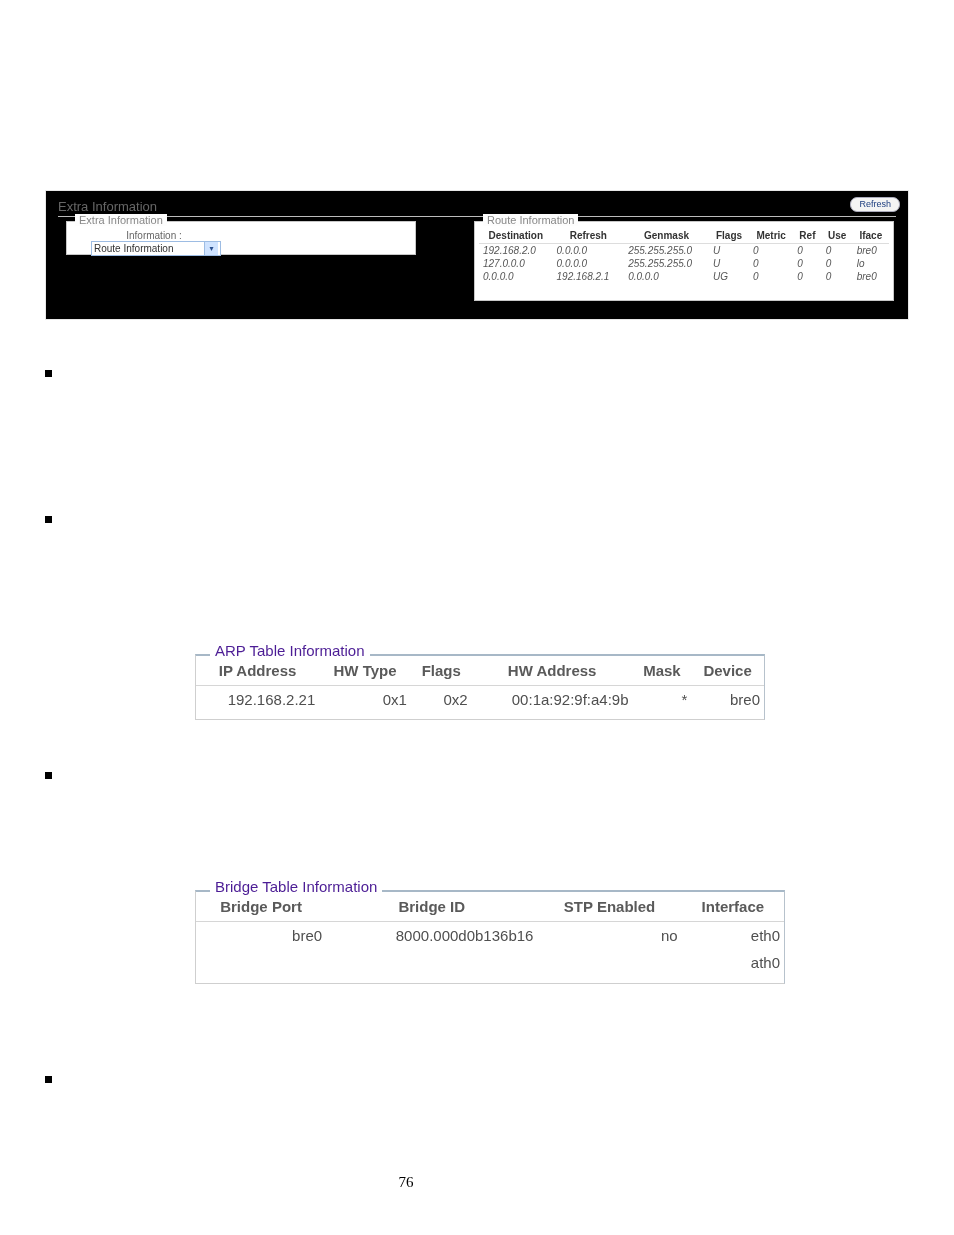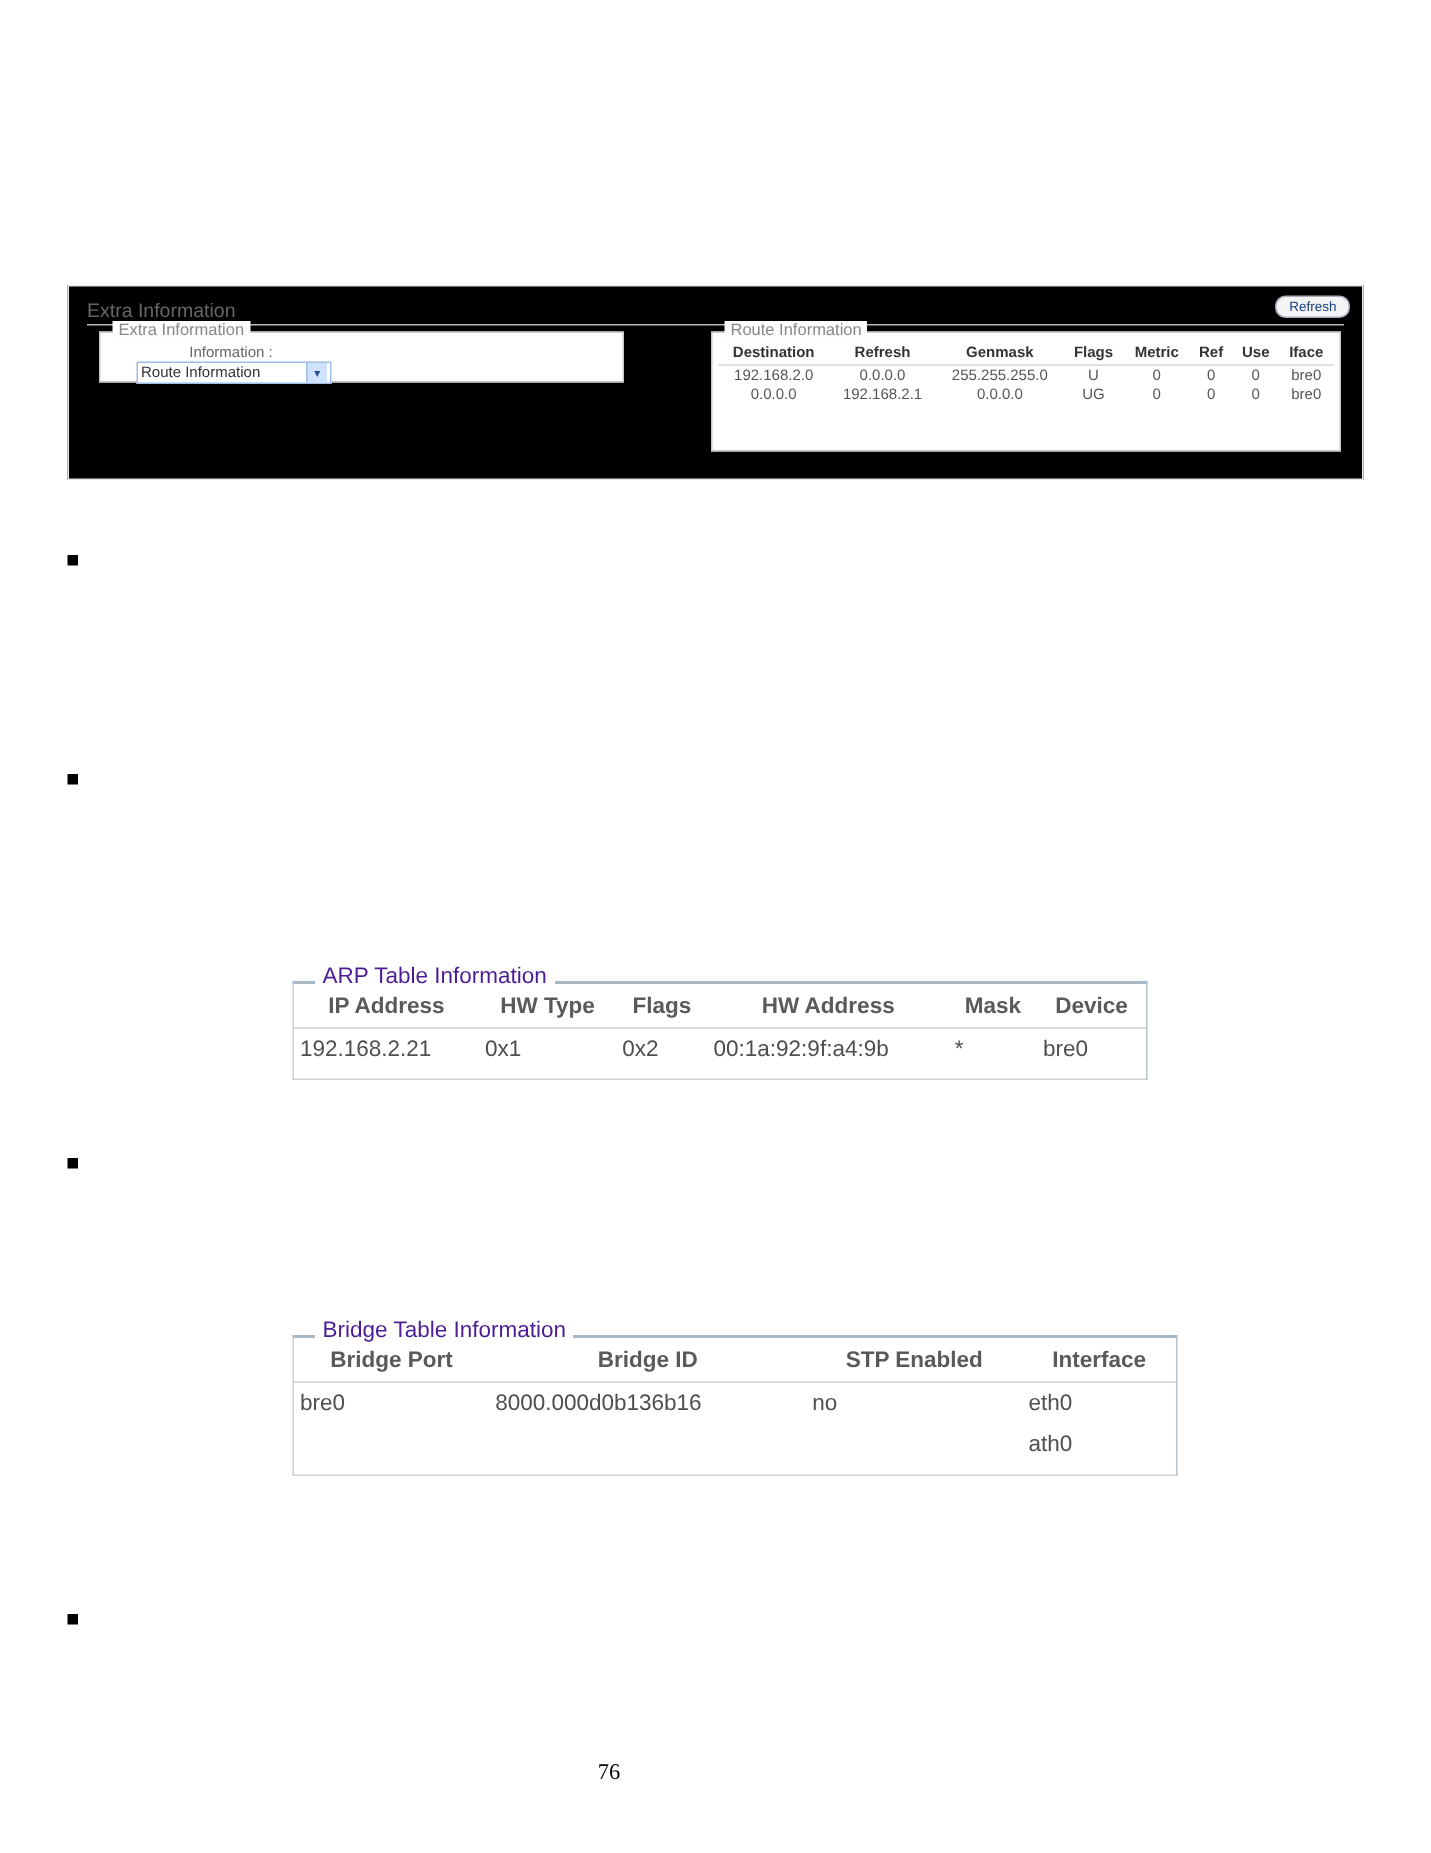--- a/index.html
+++ b/index.html
@@ -127,21 +127,22 @@
     font-weight: bold;
     font-size: 10px;
     color: #333;
     border-bottom: 1px solid #ddd;
     padding: 2px 4px;
   }
   .rtable td {
     font-size: 10px;
     color: #555;
     padding: 1px 4px;
-    text-align: center;
+    text-align: left;
+    font-style: italic;
   }
   
   .bullet {
     position: absolute;
     width: 7px;
     height: 7px;
     background: #000;
   }
   
   .info-box {
@@ -169,21 +170,21 @@
   }
   .info-table th {
     font-weight: bold;
     color: #5a5a5a;
     padding: 6px 4px 6px 4px;
     border-bottom: 1px solid #d6d6d6;
   }
   .info-table td {
     padding: 5px 4px;
     color: #4f4f4f;
-    text-align: left;
+    text-align: right;
   }
   .arp-box {
     left: 195px;
     top: 654px;
     width: 570px;
     height: 66px;
     border-right-color: #b7c2cc;
   }
   .bridge-box {
     left: 195px;
@@ -244,20 +245,30 @@
             <td>192.168.2.0</td>
             <td>0.0.0.0</td>
             <td>255.255.255.0</td>
             <td>U</td>
             <td>0</td>
             <td>0</td>
             <td>0</td>
             <td>bre0</td>
           </tr>
           <tr>
+            <td>127.0.0.0</td>
+            <td>0.0.0.0</td>
+            <td>255.255.255.0</td>
+            <td>U</td>
+            <td>0</td>
+            <td>0</td>
+            <td>0</td>
+            <td>lo</td>
+          </tr>
+          <tr>
             <td>0.0.0.0</td>
             <td>192.168.2.1</td>
             <td>0.0.0.0</td>
             <td>UG</td>
             <td>0</td>
             <td>0</td>
             <td>0</td>
             <td>bre0</td>
           </tr>
         </tbody>

